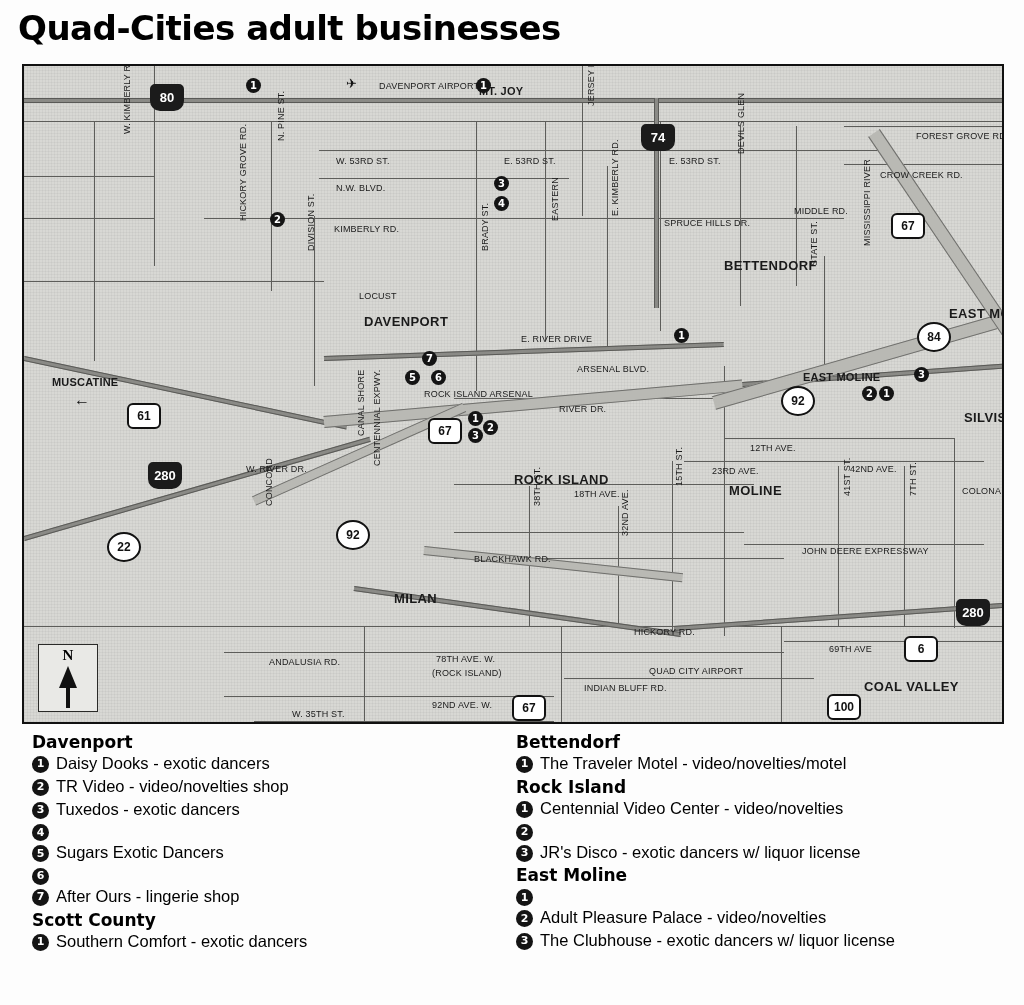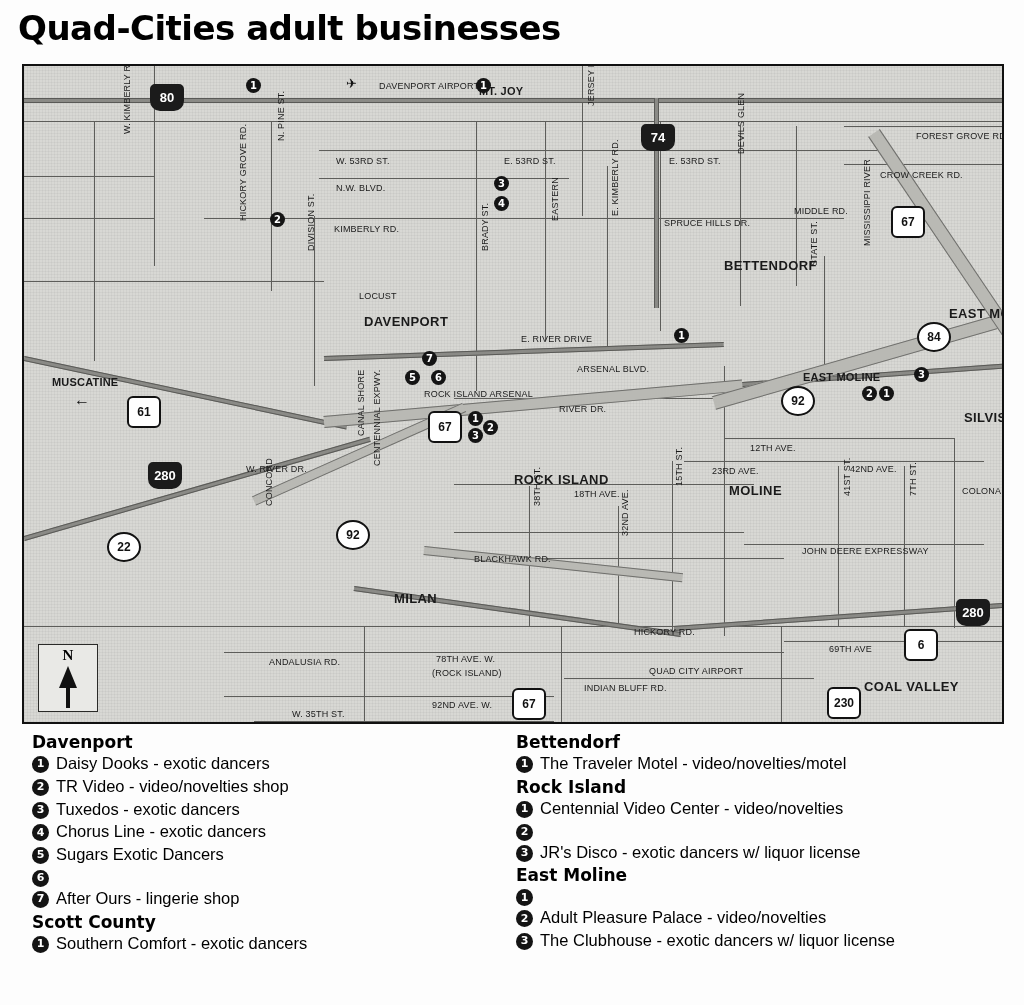--- a/index.html
+++ b/index.html
@@ -86,24 +86,25 @@
     font-family: "Liberation Sans", sans-serif;
   }
   .shield.interstate {
     width: 34px; height: 27px;
     background: #1b1b1b; color: #fff;
     border-radius: 5px 5px 10px 10px;
     border: 2px solid #1b1b1b;
     font-size: 13px;
   }
   .shield.us {
-    width: 34px; height: 32px;
+    width: 34px; height: 26px;
     background: #fff; color: #111;
     border: 2px solid #111;
     border-radius: 6px;
+    margin-top: 7px;
   }
   .shield.state {
     width: 34px; height: 30px;
     background: #fff; color: #111;
     border: 2px solid #111;
     border-radius: 50%;
   }
 
   
   .marker {
@@ -332,21 +333,21 @@
         </div>
       <div id="shields">
           <div class="shield interstate" style="left: 126px; top: 18px;">80</div>
           <div class="shield interstate" style="left: 617px; top: 58px;">74</div>
           <div class="shield interstate" style="left: 124px; top: 396px;">280</div>
           <div class="shield interstate" style="left: 932px; top: 533px;">280</div>
           <div class="shield us" style="left: 103px; top: 330px;">61</div>
           <div class="shield us" style="left: 867px; top: 140px;">67</div>
           <div class="shield us" style="left: 404px; top: 345px;">67</div>
           <div class="shield us" style="left: 488px; top: 622px;">67</div>
-          <div class="shield us" style="left: 803px; top: 621px;">230</div>
+          <div class="shield us" style="left: 803px; top: 621px;">100</div>
           <div class="shield us" style="left: 880px; top: 563px;">6</div>
           <div class="shield state" style="left: 83px; top: 466px;">22</div>
           <div class="shield state" style="left: 312px; top: 454px;">92</div>
           <div class="shield state" style="left: 757px; top: 320px;">92</div>
           <div class="shield state" style="left: 893px; top: 256px;">84</div>
         </div>
       <div id="markers">
           <div class="marker" style="left: 222px; top: 12px;">1</div>
           <div class="marker" style="left: 452px; top: 12px;">1</div>
           <div class="marker" style="left: 246px; top: 146px;">2</div>
@@ -384,21 +385,20 @@
           <div class="litem">
             <span class="num">2</span>
             <span class="txt">TR Video - video/novelties shop</span>
           </div>
           <div class="litem">
             <span class="num">3</span>
             <span class="txt">Tuxedos - exotic dancers</span>
           </div>
           <div class="litem">
             <span class="num">4</span>
-            <span class="txt">Chorus Line - exotic dancers</span>
           </div>
           <div class="litem">
             <span class="num">5</span>
             <span class="txt">Sugars Exotic Dancers</span>
           </div>
           <div class="litem">
             <span class="num">6</span>
           </div>
           <div class="litem">
             <span class="num">7</span>

